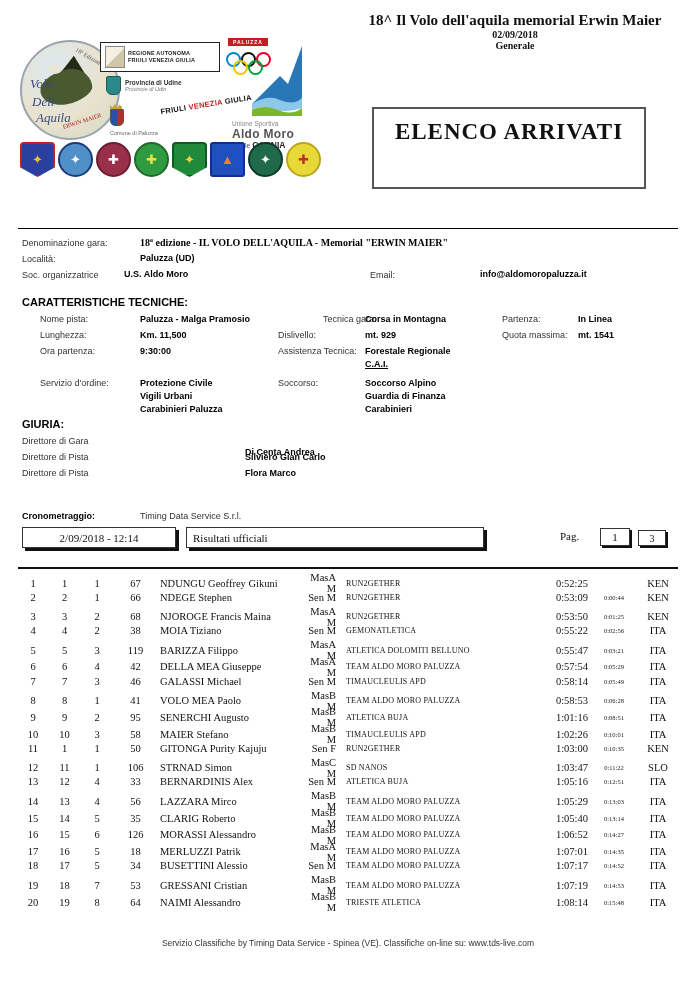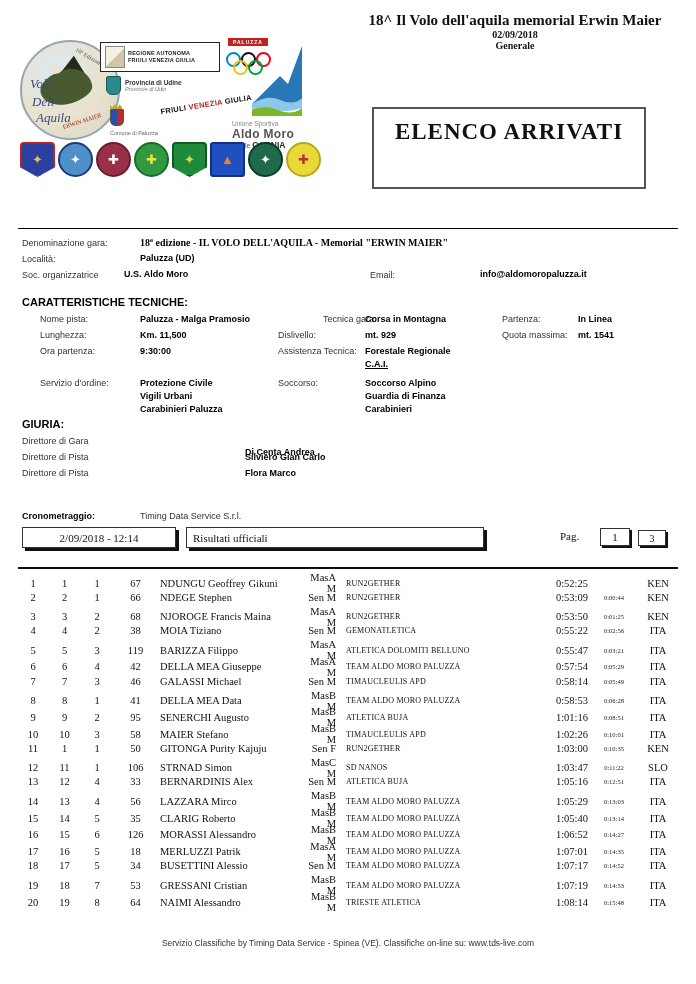--- a/index.html
+++ b/index.html
@@ -339,21 +339,21 @@
       <span class="c-res">0:58:14</span>
       <span class="c-diff">0:05:49</span>
       <span class="c-naz">ITA</span>
     </div>
 
     <div class="trow">
       <span class="c-pos">8</span>
       <span class="c-mf">8</span>
       <span class="c-cat">1</span>
       <span class="c-pett">41</span>
-      <span class="c-name">DELLA MEA Data</span>
+      <span class="c-name">VOLO MEA Paolo</span>
       <span class="c-cat1">MasB M</span>
       <span class="c-club">TEAM ALDO MORO PALUZZA</span>
       <span class="c-res">0:58:53</span>
       <span class="c-diff">0:06:28</span>
       <span class="c-naz">ITA</span>
     </div>
 
     <div class="trow">
       <span class="c-pos">9</span>
       <span class="c-mf">9</span>

